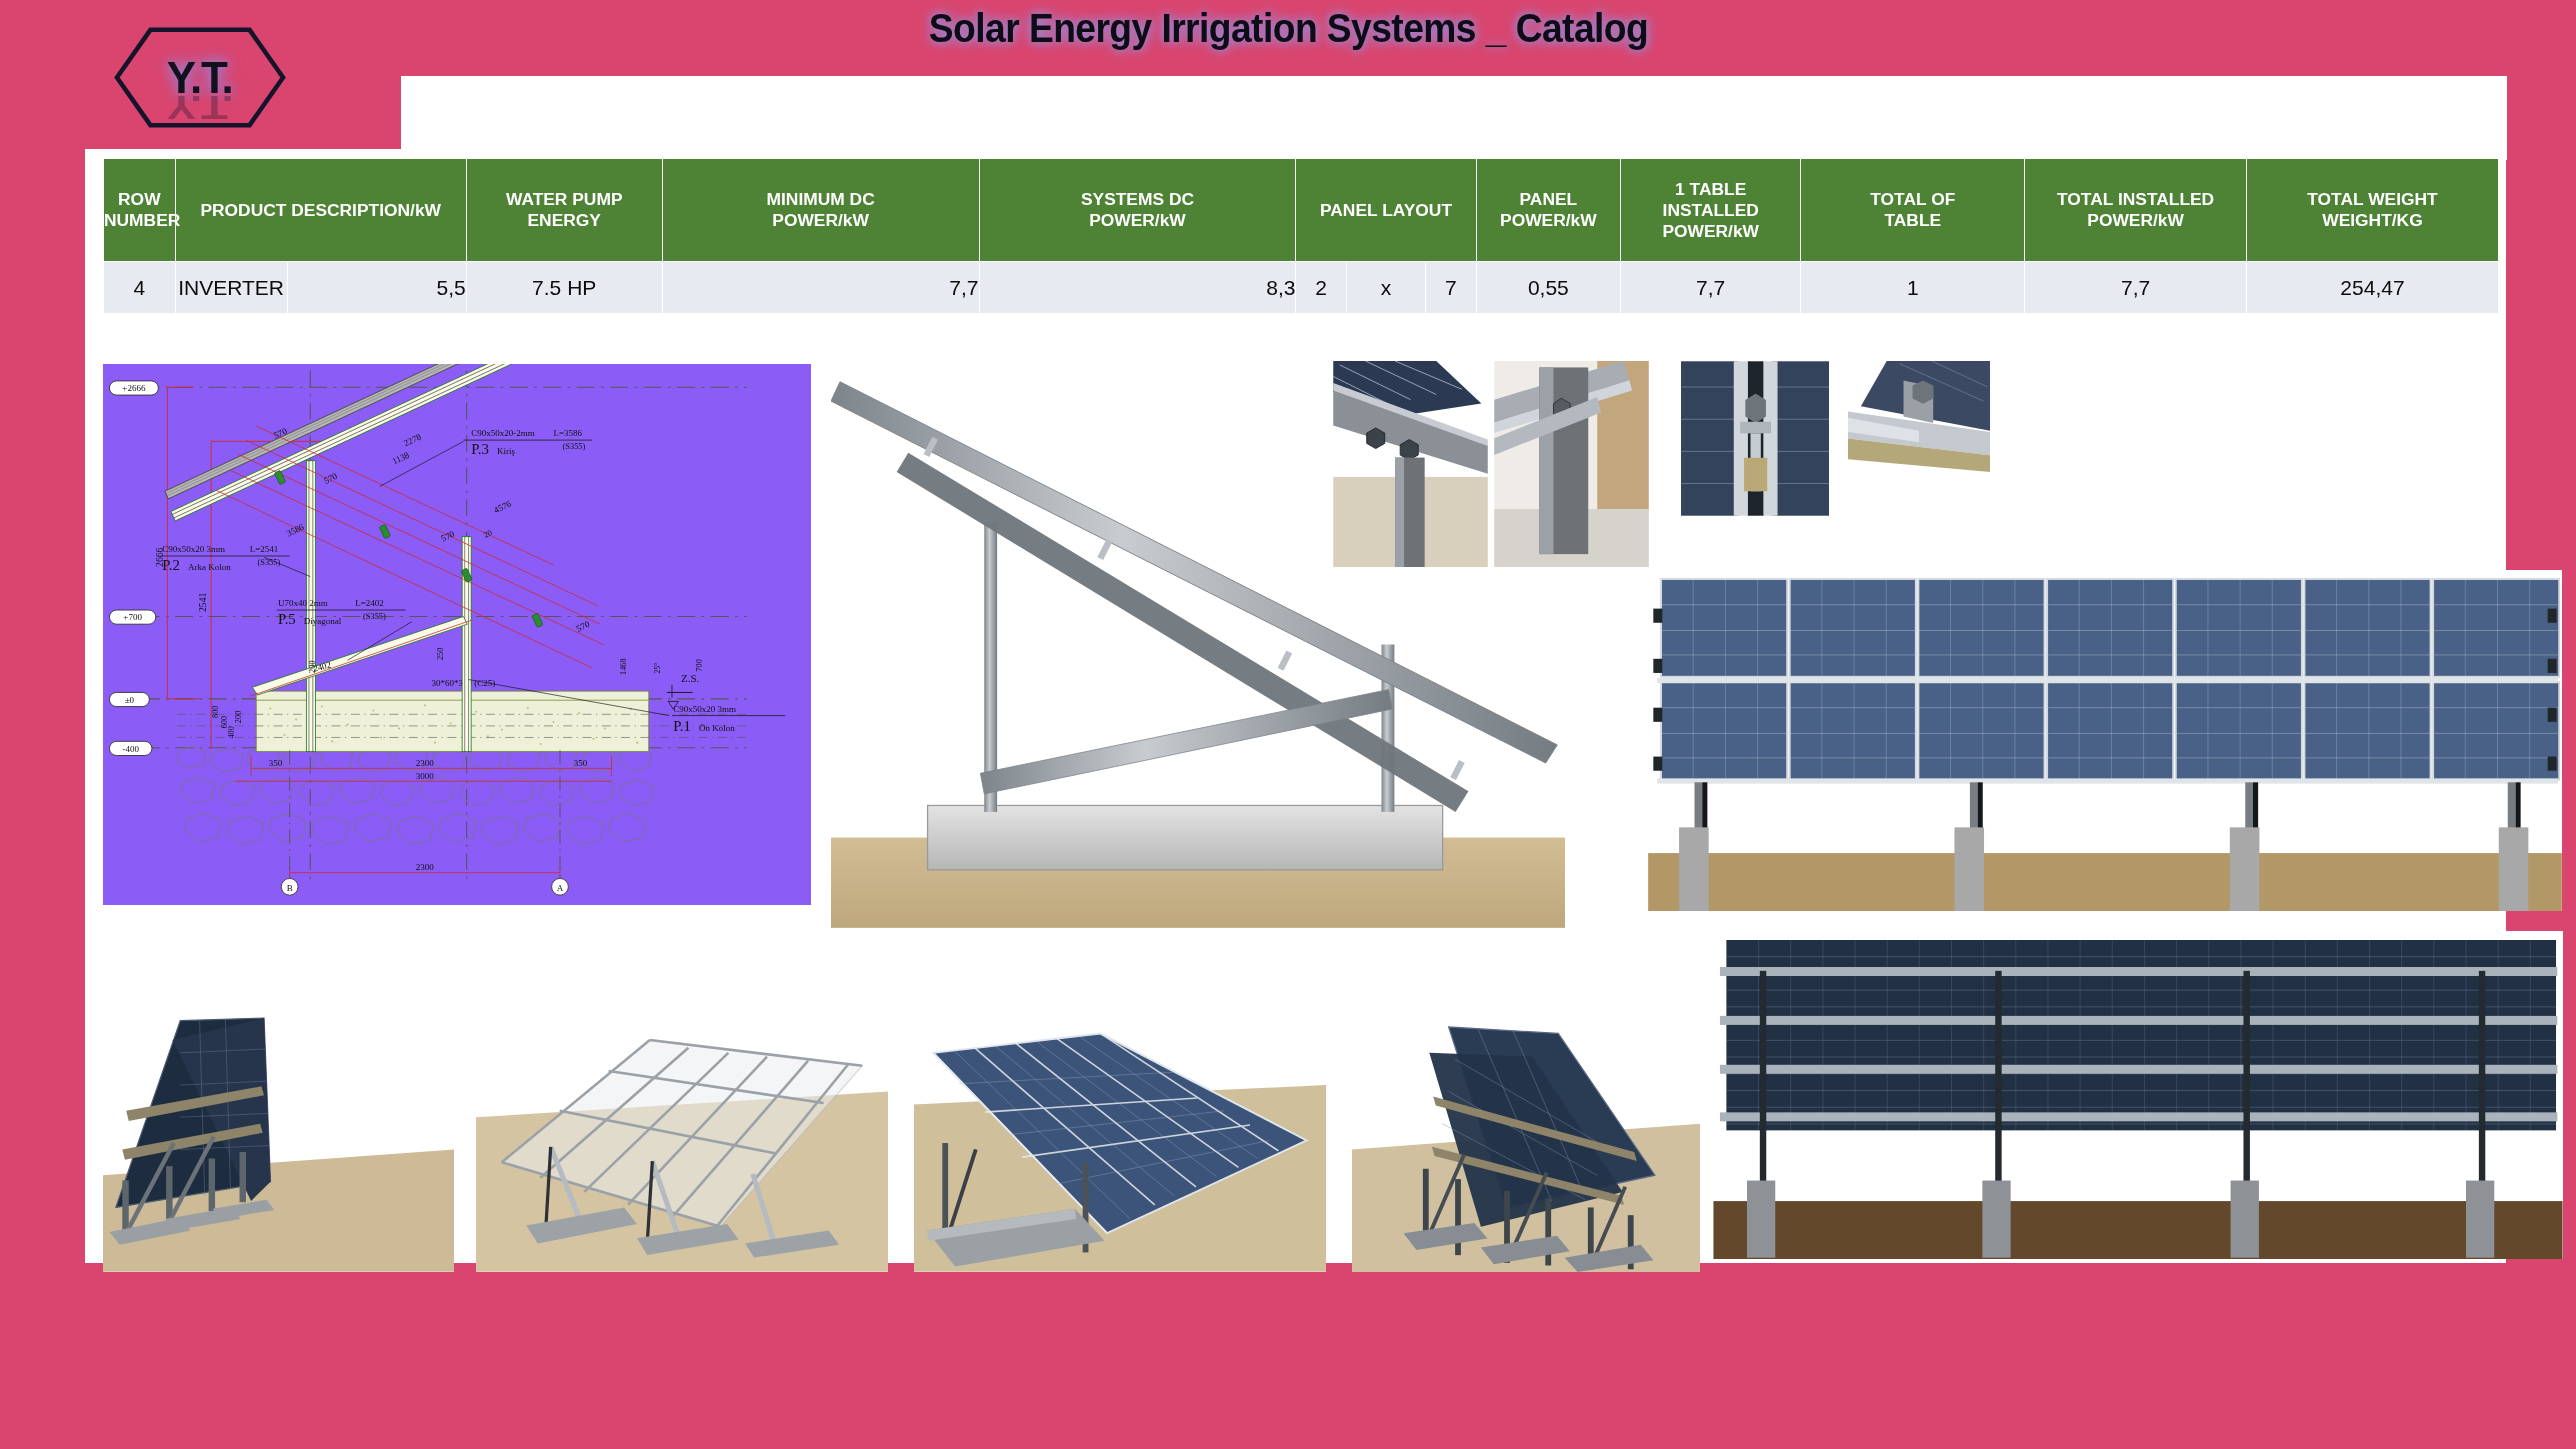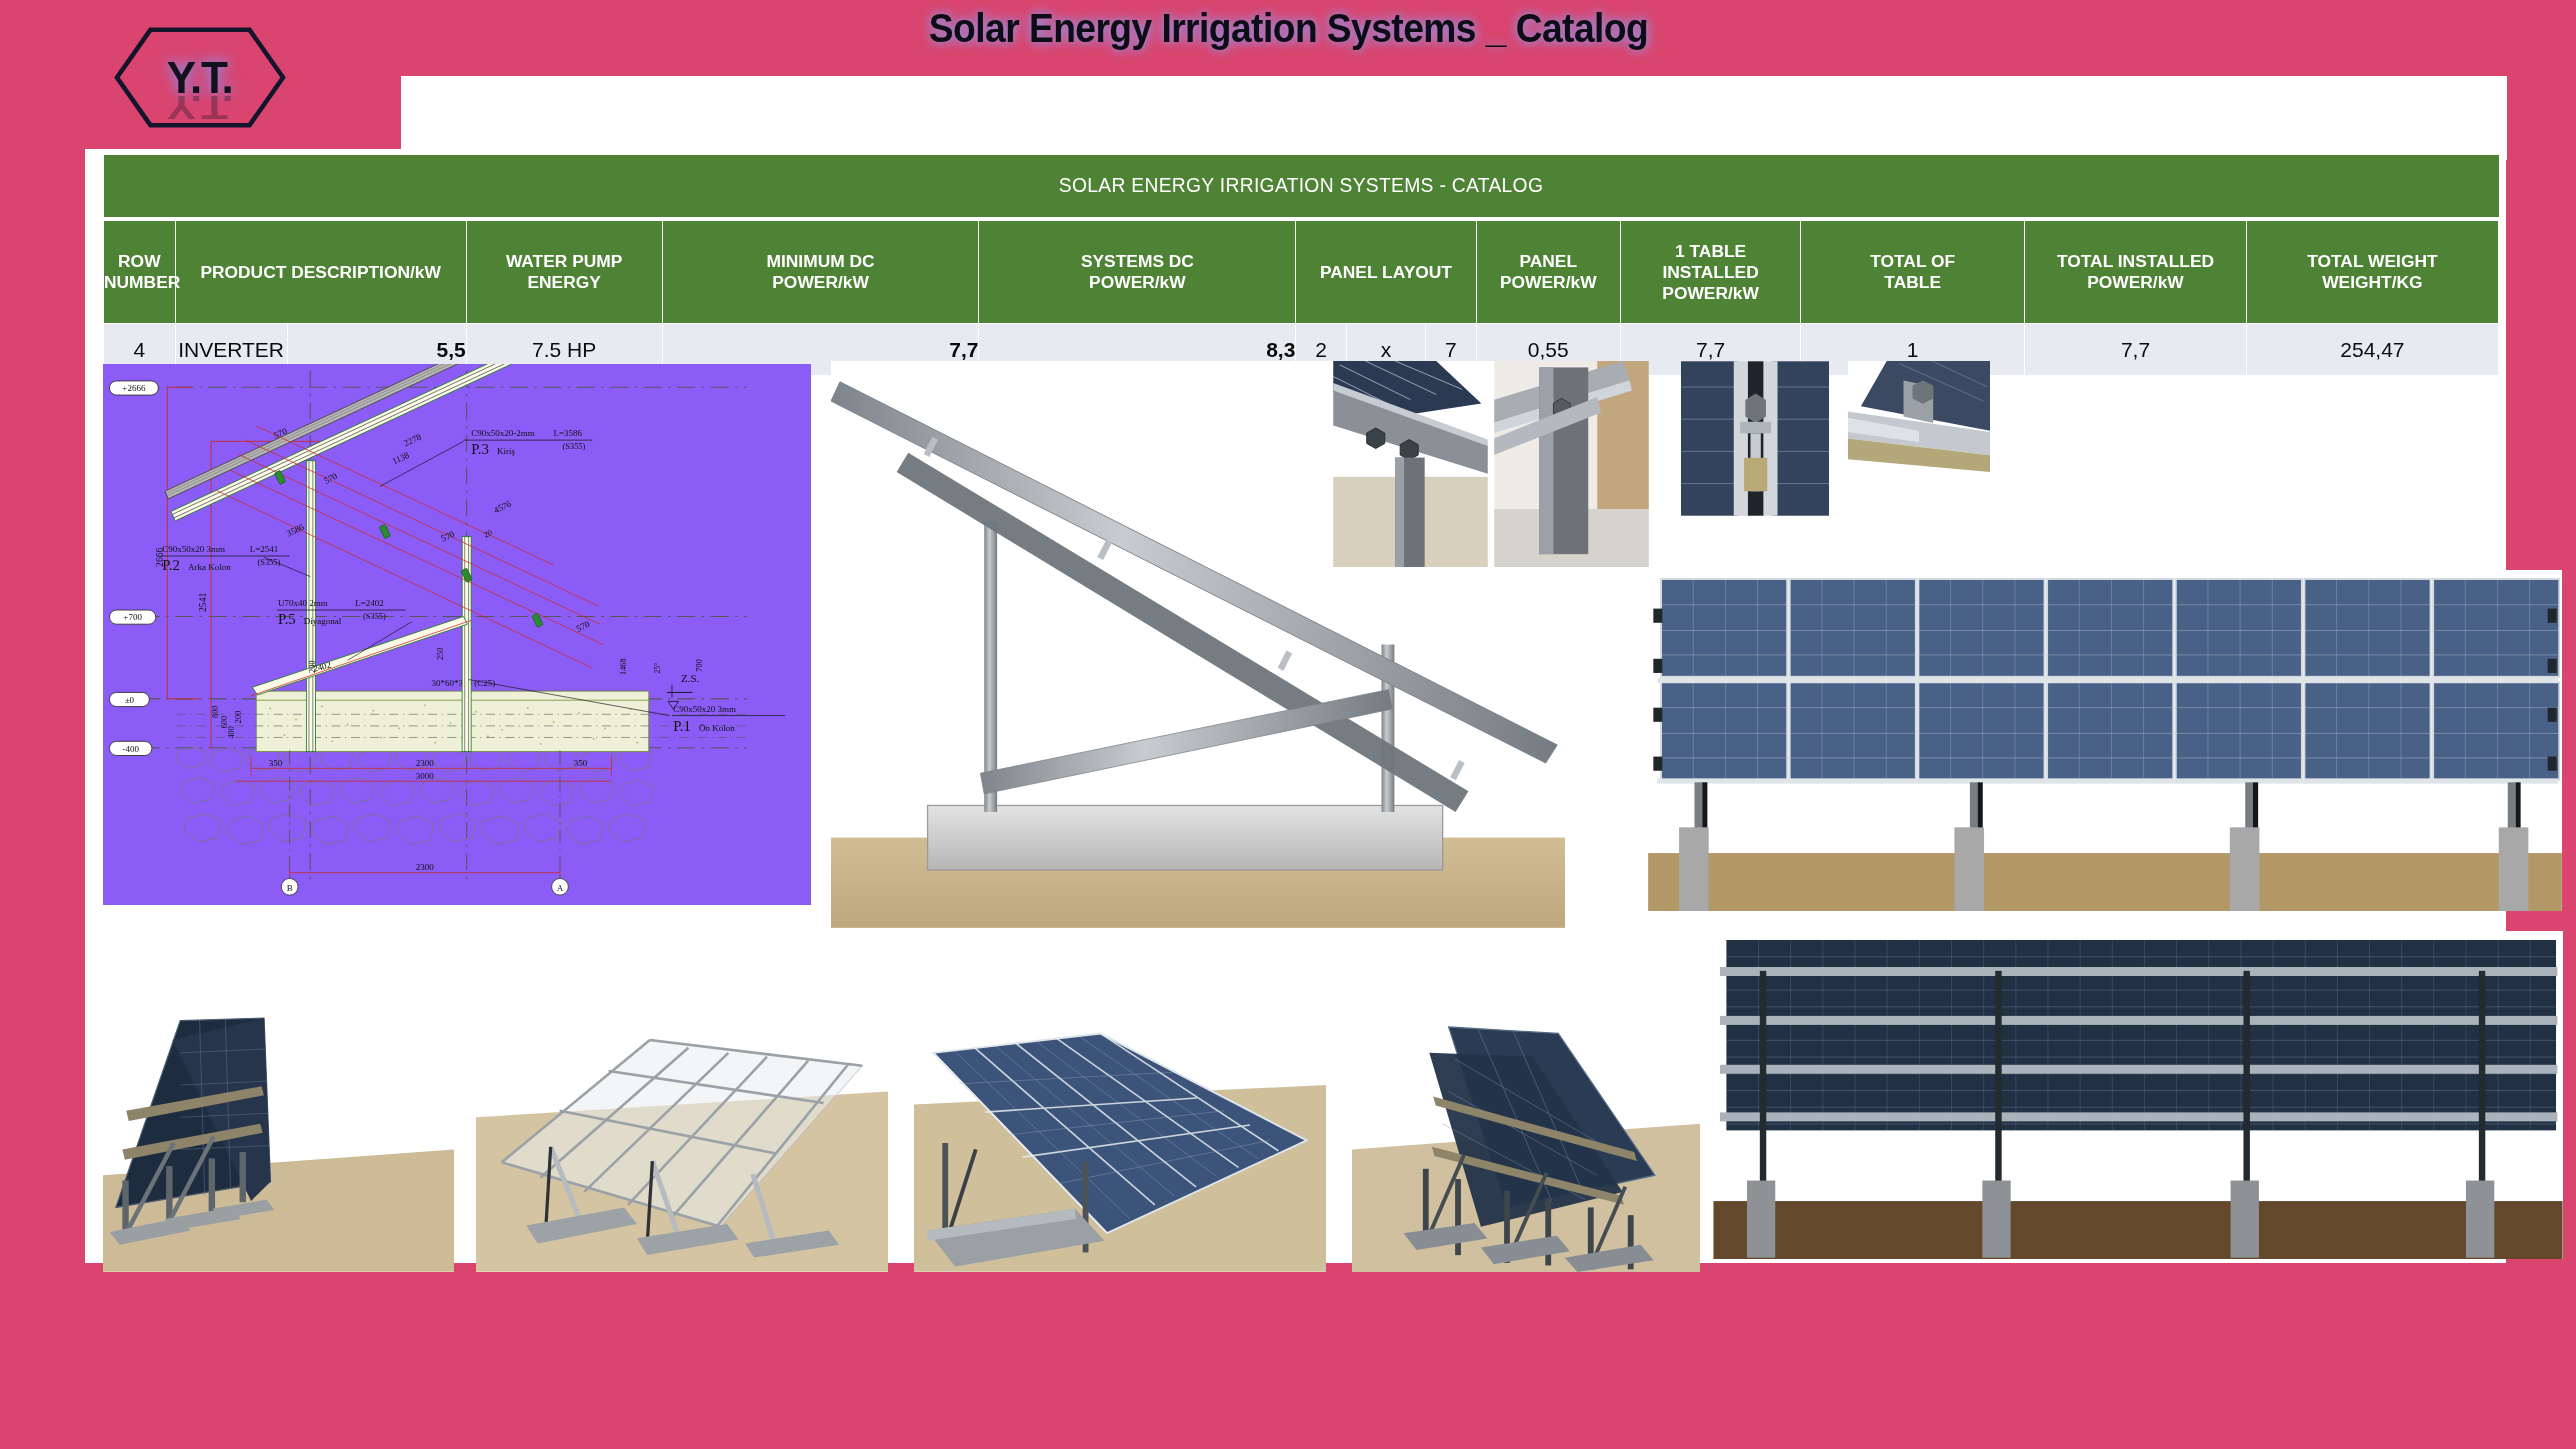--- a/index.html
+++ b/index.html
@@ -109,21 +109,21 @@
   .datacell {
     background: #e8eaf2;
     color: #0b0b0b;
     height: 52px;
     font-size: 21px;
     vertical-align: middle;
     border: 1.3px solid #ffffff;
     padding: 0 11.6px;
   }
   .ta-c { text-align: center; }
-  .ta-r { text-align: right; font-weight: bold; }
+  .ta-r { text-align: right; }
   .ta-l { text-align: center; }
   .spacer-row td { height: 3.9px; background: #ffffff; border: none; }
 
   
   #content-area {
     position: absolute;
     left: 90px; top: 364px;
     width: 2415px; height: 895px;
   }
 
@@ -191,23 +191,20 @@
     <col style="width:45px">
       <col style="width:71px">
       <col style="width:45px">
     <col style="width:129px">
       <col style="width:161px">
       <col style="width:200px">
     <col style="width:198px">
       <col style="width:225px">
   </colgroup>
   <tbody>
-    <tr>
-      <td class="banner-cell" colspan="14">SOLAR ENERGY IRRIGATION SYSTEMS - CATALOG</td>
-    </tr>
     <tr class="spacer-row">
         <td colspan="14"></td>
       </tr>
     <tr>
       <th class="hdr">
         <span>ROW</span><br>
         <span>NUMBER</span>
       </th>
       <th class="hdr" colspan="2">PRODUCT DESCRIPTION/kW</th>
       <th class="hdr">

